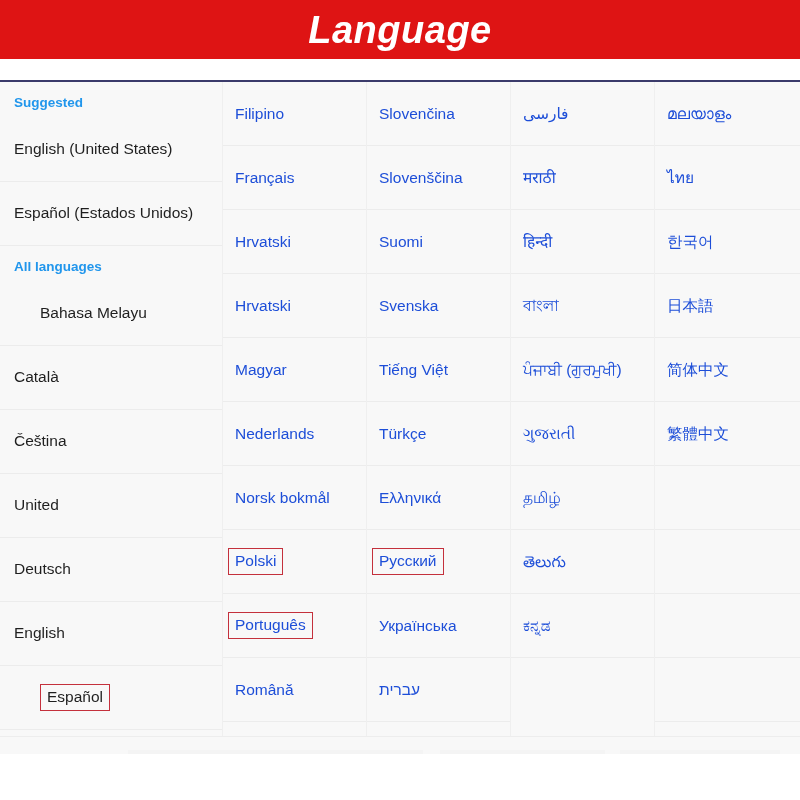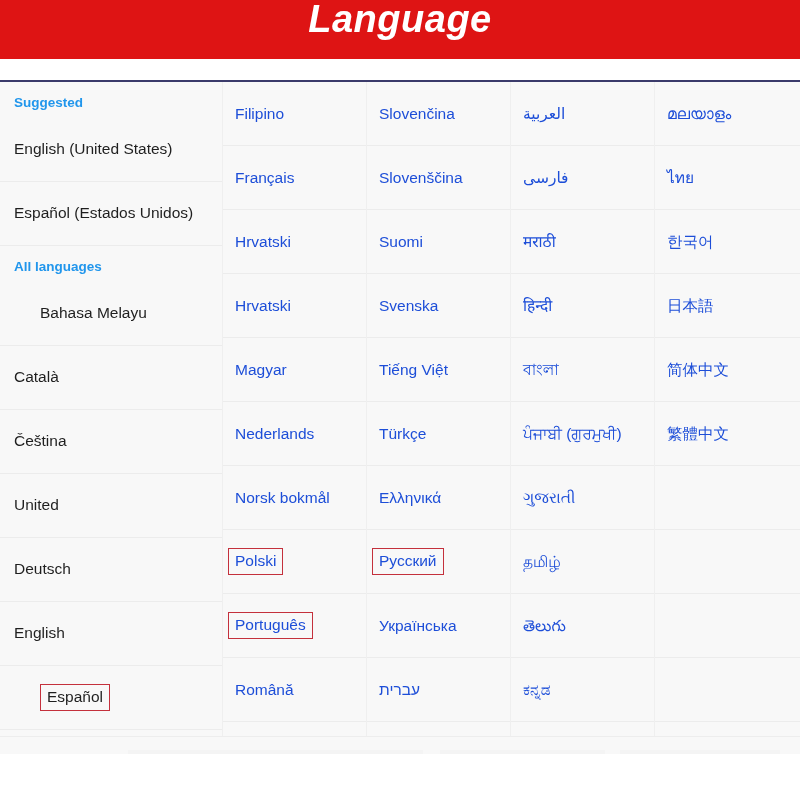--- a/index.html
+++ b/index.html
@@ -19,21 +19,21 @@
   }
 
   
   .header {
     position: absolute;
     top: 0; left: 0;
     width: 800px;
     height: 59px;
     background: #de1414;
     display: flex;
-    align-items: flex-start;
+    align-items: center;
     justify-content: center;
   }
   .header-title {
     color: #ffffff;
     font-size: 38px;
     font-weight: bold;
     font-style: italic;
     letter-spacing: 0.5px;
     line-height: 1;
   }
@@ -261,23 +261,20 @@
           </div>
           <div class="cell">
             <span class="cell-label">Українська</span>
           </div>
           <div class="cell">
             <span class="cell-label rtl">עברית</span>
           </div>
         </div>
         <div class="grid-col">
           <div class="cell">
-            <span class="cell-label rtl">العربية</span>
-          </div>
-          <div class="cell">
             <span class="cell-label rtl">فارسی</span>
           </div>
           <div class="cell">
             <span class="cell-label">मराठी</span>
           </div>
           <div class="cell">
             <span class="cell-label">हिन्दी</span>
           </div>
           <div class="cell">
             <span class="cell-label">বাংলা</span>

